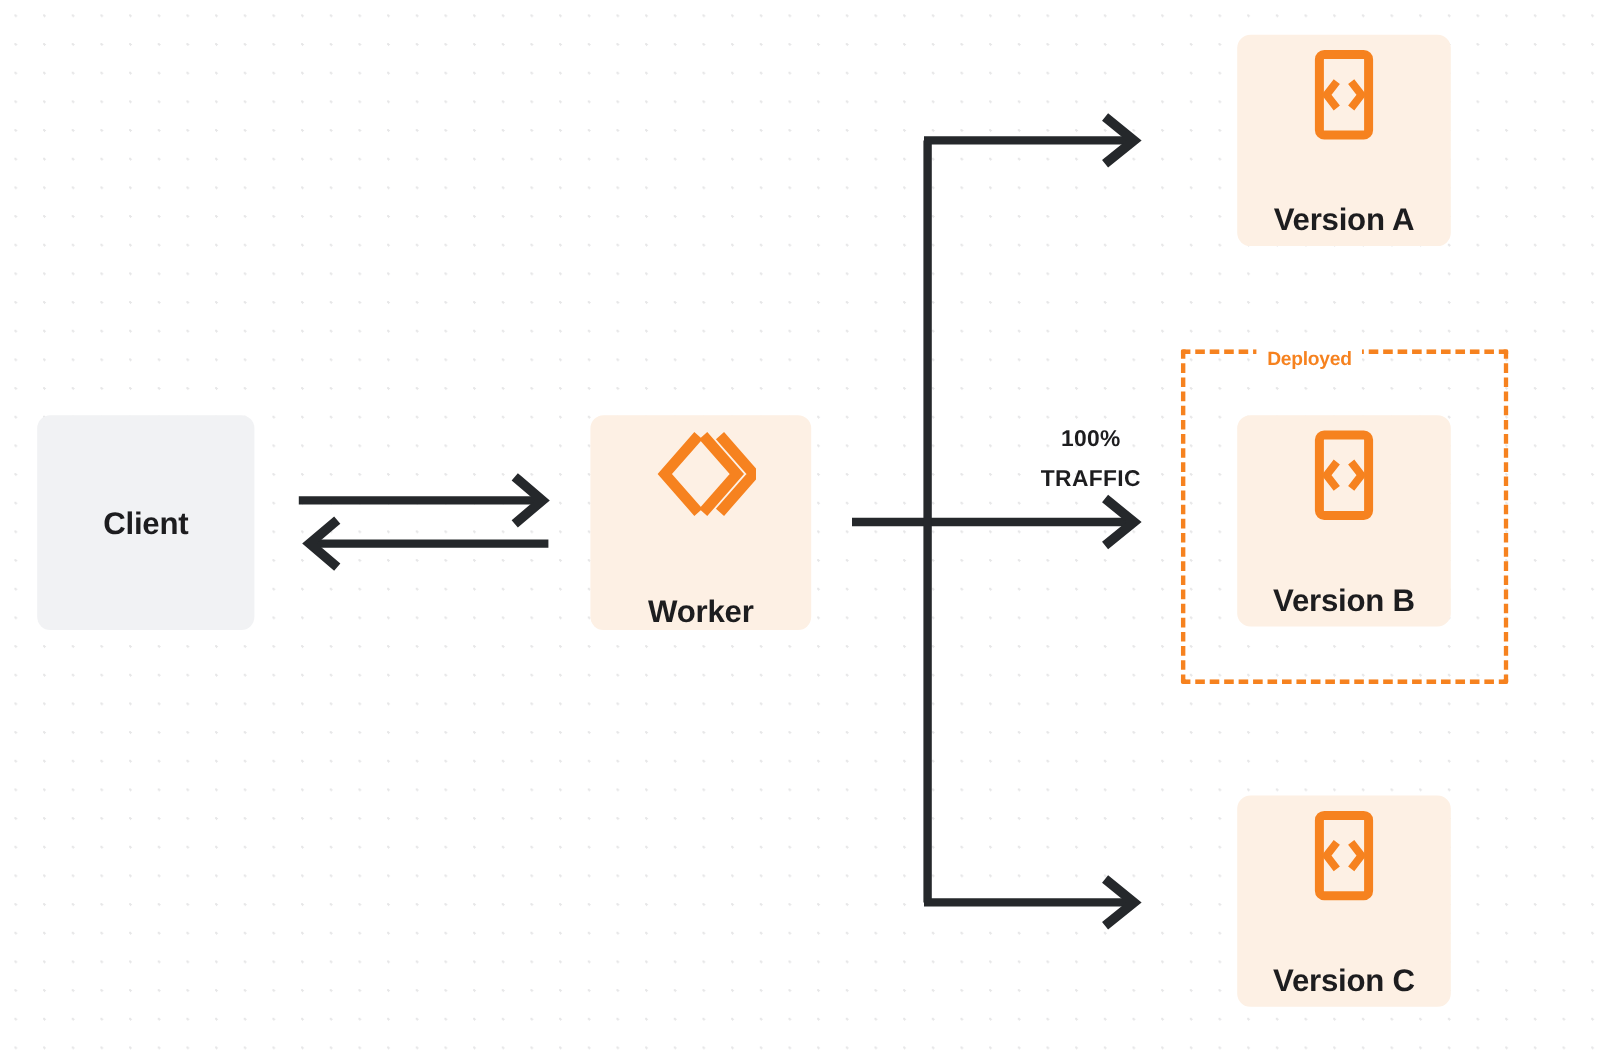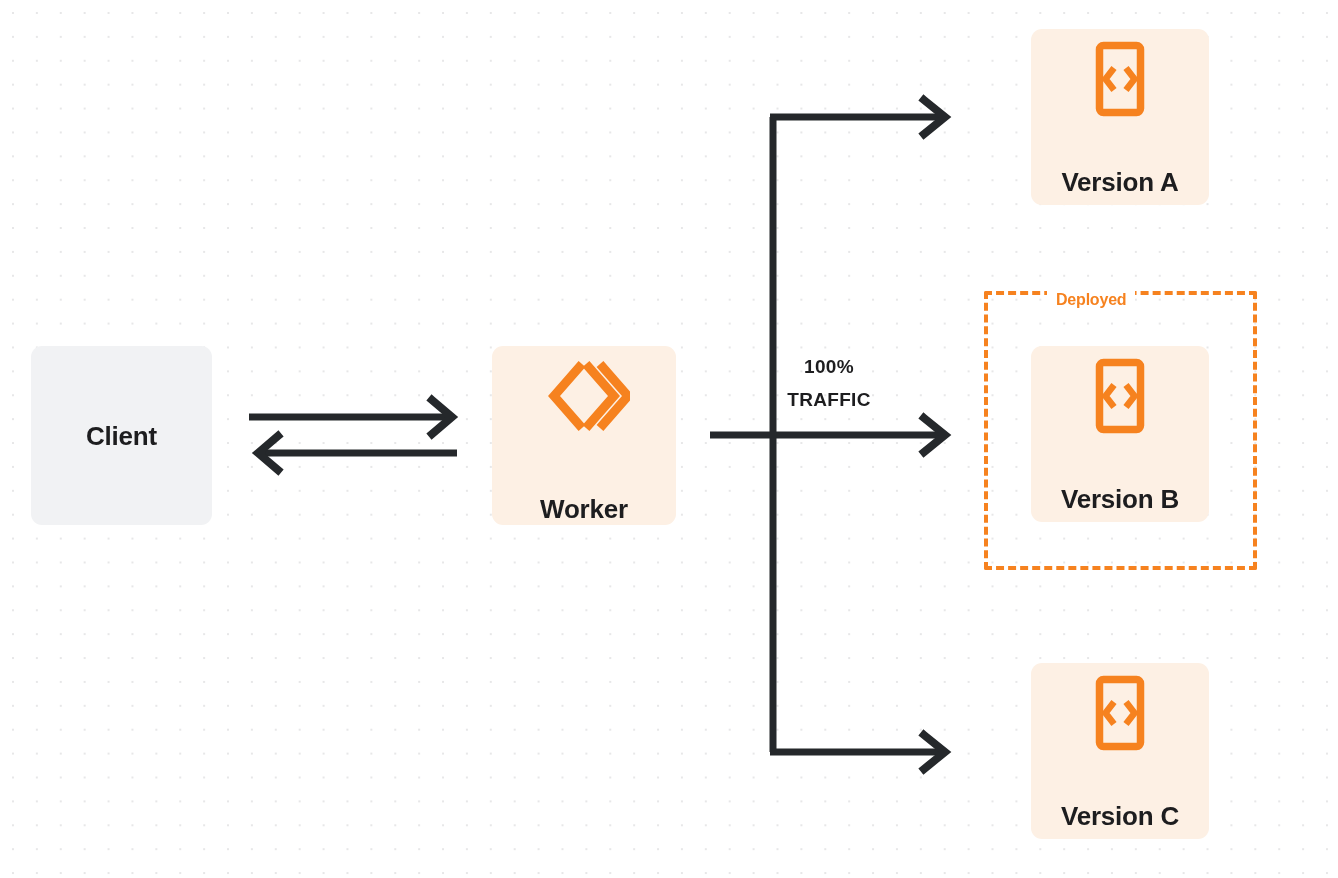--- a/index.html
+++ b/index.html
@@ -88,21 +88,21 @@
     font-weight: bold;
     color: #f6821f;
     line-height: 28px;
     letter-spacing: -0.2px;
     white-space: nowrap;
   }
 
   
   .traffic-label {
     position: absolute;
-    left: 768px;
+    left: 848px;
     top: 350px;
     width: 122px;
     text-align: center;
     font-size: 19px;
     font-weight: bold;
     color: #1d1d1f;
     line-height: 33px;
     letter-spacing: 0.3px;
   }
 

